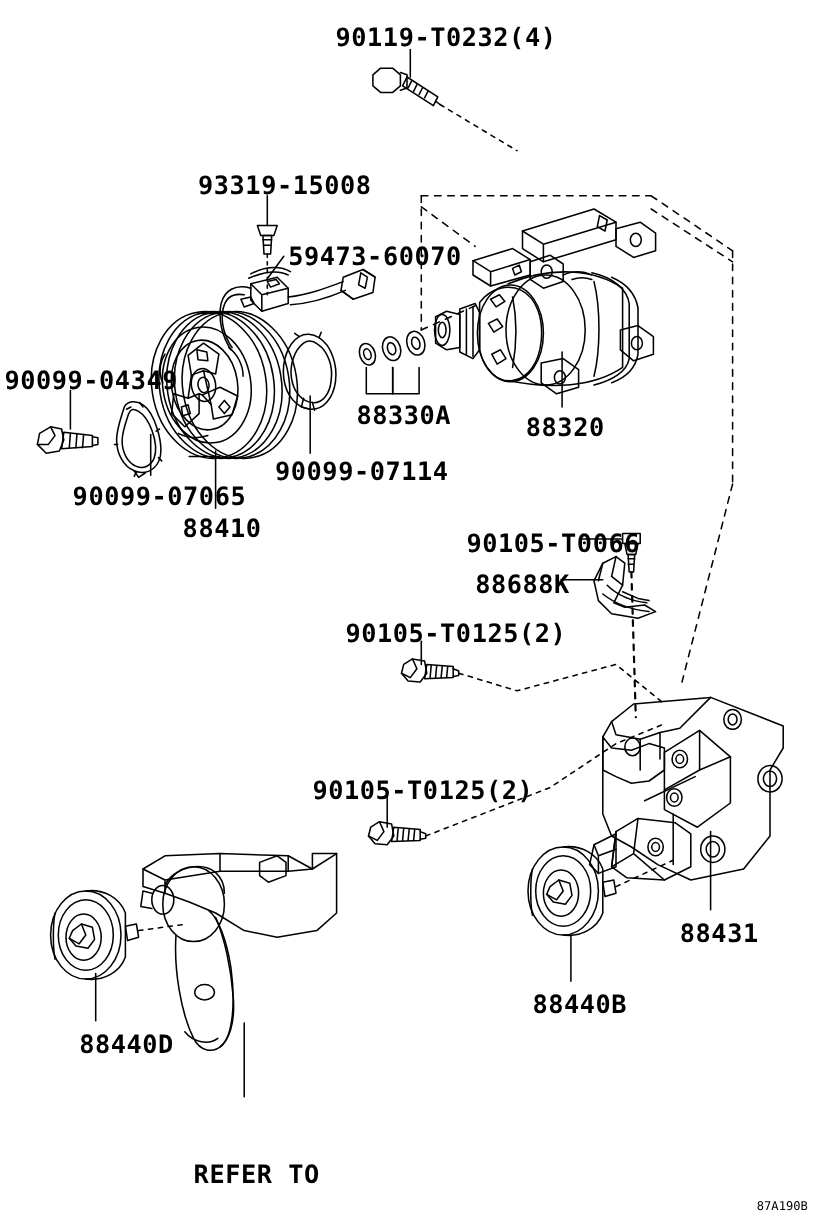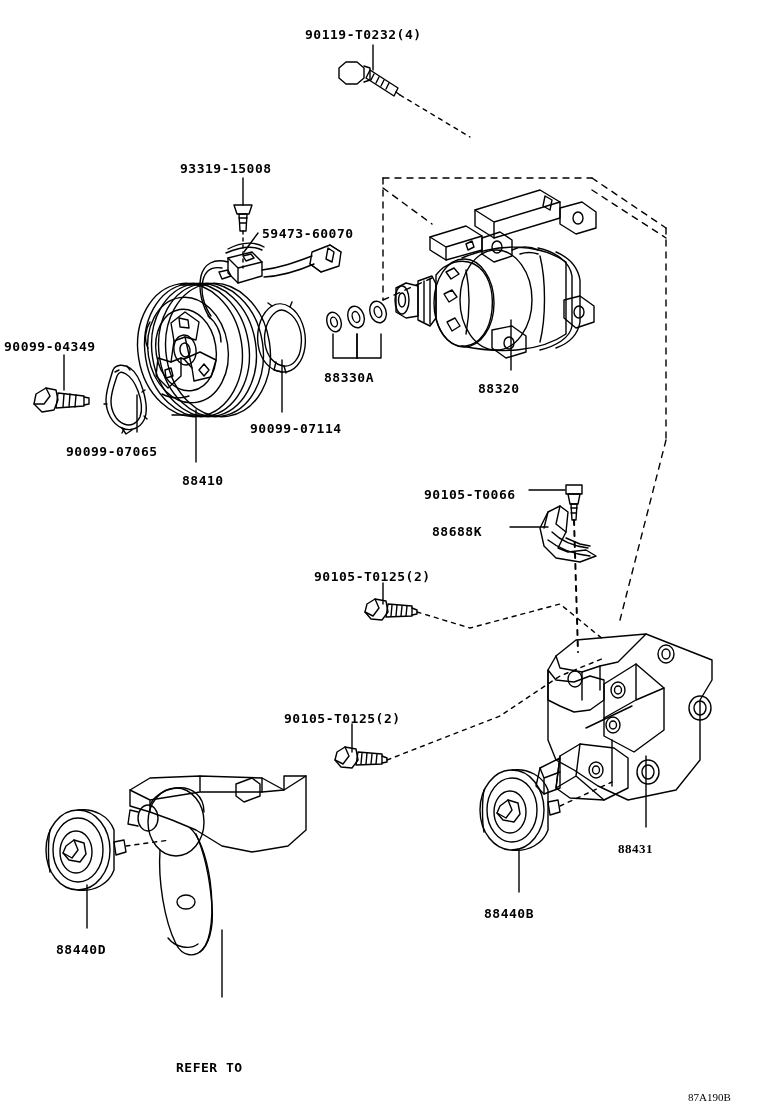--- a/index.html
+++ b/index.html
@@ -19,21 +19,21 @@
   }
   #svg-layer {
     position: absolute;
     left: 0; top: 0;
     width: 760px;
     height: 1112px;
   }
   .lbl {
     position: absolute;
     font-family: "DejaVu Sans Mono", "Liberation Mono", monospace;
-    font-size: 13px;
+    font-size: 23px;
     font-weight: bold;
     color: #000000;
     letter-spacing: 0.5px;
     white-space: pre;
     line-height: 22px;
   }
   .lbl.small {
     font-size: 11px;
     font-weight: normal;
     letter-spacing: 0px;
@@ -365,33 +365,33 @@
       </g>
 
     </g>
   </svg>
 
   <div class="lbl" style="left:305px; top:24px;">90119-T0232(4)</div>
   <div class="lbl" style="left:180px; top:158px;">93319-15008</div>
   <div class="lbl" style="left:262px; top:223px;">59473-60070</div>
   <div class="lbl" style="left:4px;   top:336px;">90099-04349</div>
   <div class="lbl" style="left:66px;  top:441px;">90099-07065</div>
-  <div class="lbl" style="left:166px; top:470px;margin-left:16px;">88410</div>
+  <div class="lbl" style="left:166px; top:470px;">88410</div>
   <div class="lbl" style="left:250px; top:418px;text-align:right;">90099-07114</div>
   <div class="lbl" style="left:324px; top:367px;">88330A</div>
   <div class="lbl" style="left:478px; top:378px;">88320</div>
   <div class="lbl" style="left:424px; top:484px;">90105-T0066</div>
   <div class="lbl" style="left:432px; top:521px;text-align:center;">88688K</div>
   <div class="lbl" style="left:314px; top:566px;">90105-T0125(2)</div>
   <div class="lbl" style="left:284px; top:708px;">90105-T0125(2)</div>
-  <div class="lbl" style="left:56px;  top:939px;">88440D</div>
+  <div class="lbl" style="left:72px;  top:939px;">88440D</div>
   <div class="lbl" style="left:484px; top:903px;text-align:right;">88440B</div>
-  <div class="lbl" style="left:618px; top:838px;font-family:Liberation Serif, serif;">88431</div>
+  <div class="lbl" style="left:618px; top:838px;">88431</div>
 
   <div class="lbl multi" style="left:176px; top:1008px;">
     <div>REFER TO</div>
     
     
   </div>
 
-  <div class="lbl small" style="left:688px; top:1086px;font-family:Liberation Serif, serif;">87A190B</div>
+  <div class="lbl small" style="left:688px; top:1086px;">87A190B</div>
 
 </div>
 
 </body></html>

